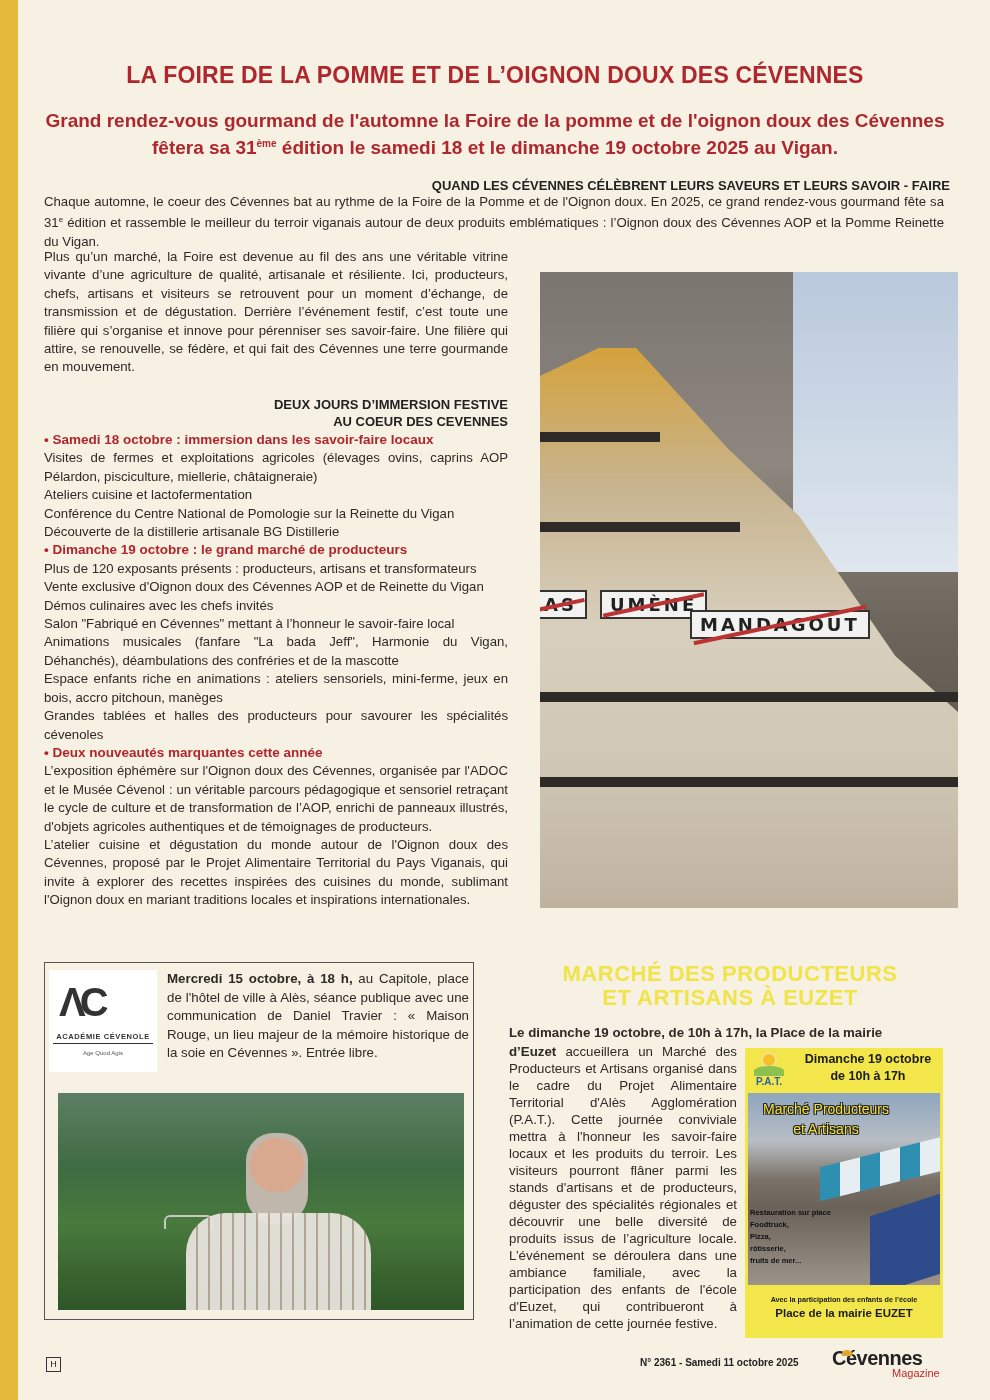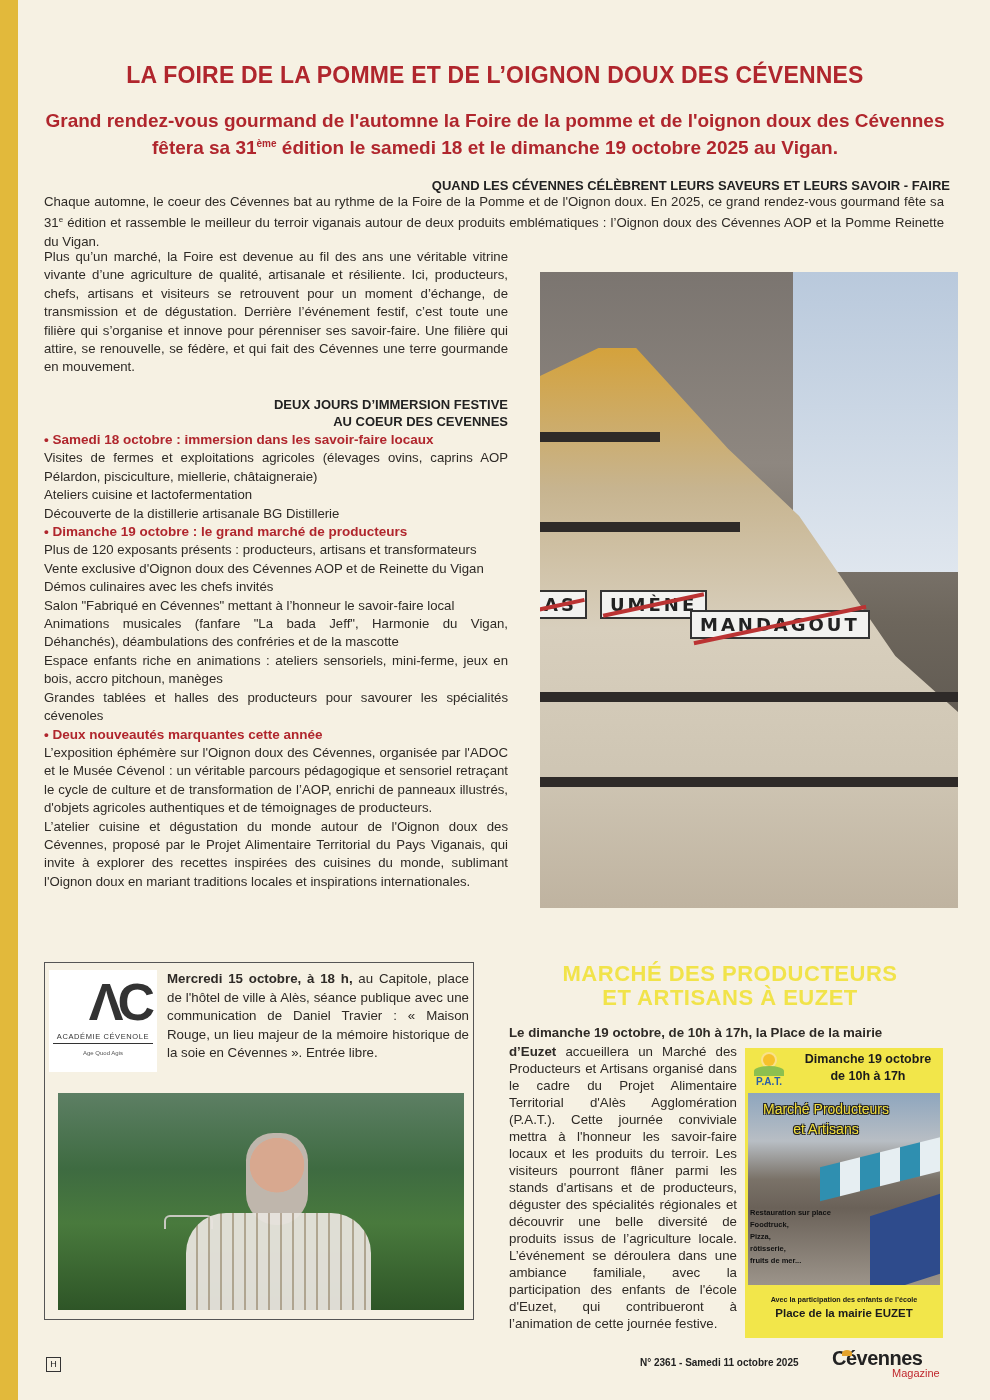--- a/index.html
+++ b/index.html
@@ -38,24 +38,24 @@
   .shelf { position: absolute; left: 0; height: 10px; background: #2e2a28; }
   .sign { position: absolute; background: #f2f2f0; border: 2px solid #333; color: #222; font-weight: bold;
     font-size: 18px; letter-spacing: 3px; padding: 2px 8px; font-family: "DejaVu Sans", sans-serif; }
   .sign::after { content: ""; position: absolute; left: 0; top: 45%; width: 100%; height: 4px; background: #b33; transform: rotate(-12deg); }
   .acad-box {
     left: 44px; top: 962px; width: 430px; height: 358px; border: 1.5px solid #555; box-sizing: border-box;
   }
   .acad-logo {
     left: 49px; top: 970px; width: 108px; height: 102px; background: #fff;
   }
-  .acad-logo .glyph { position: absolute; left: 10px; top: 2px; width: 90px; text-align: right;
-    font-size: 52px; font-weight: bold; color: #333; letter-spacing: -6px; line-height: 60px; }
+  .acad-logo .glyph { position: absolute; left: 10px; top: 2px; width: 90px; text-align: left;
+    font-size: 40px; font-weight: bold; color: #333; letter-spacing: -6px; line-height: 60px; }
   .acad-logo .name { position: absolute; left: 4px; top: 62px; width: 100px; text-align: center; font-size: 7.5px;
-    font-weight: normal; letter-spacing: 0.6px; color: #333; border-bottom: 1px solid #333; padding-bottom: 2px; }
+    font-weight: bold; letter-spacing: 0.6px; color: #333; border-bottom: 1px solid #333; padding-bottom: 2px; }
   .acad-logo .motto { position: absolute; left: 4px; top: 80px; width: 100px; text-align: center; font-size: 6px; color: #555; }
   .acad-text { left: 167px; top: 970px; width: 302px; font-size: 13.3px; line-height: 18.6px; text-align: justify; }
   .photo-portrait {
     left: 58px; top: 1093px; width: 406px; height: 217px; overflow: hidden;
     background: linear-gradient(180deg, #5d7f64 0%, #3e6b41 35%, #497a3d 60%, #2e5527 100%);
   }
   .portrait-head { position: absolute; left: 188px; top: 40px; width: 62px; height: 92px; border-radius: 30px 30px 34px 34px;
     background: radial-gradient(circle at 50% 35%, #d8a88f 0 40%, #bfb6ac 41% 100%); }
   .portrait-body { position: absolute; left: 128px; top: 120px; width: 185px; height: 110px; border-radius: 40px 40px 0 0;
     background: repeating-linear-gradient(90deg, #e8e4de 0 10px, #b6a996 10px 12px), #ddd; opacity: .95; }
@@ -123,20 +123,21 @@
 
 <div class="abs section-head" style="left:44px; top:396px; width:464px;">
   <div>DEUX JOURS D’IMMERSION FESTIVE</div>
   <div>AU COEUR DES CEVENNES</div>
 </div>
 
 <div class="abs" style="left:44px; top:431px; width:464px;">
   <div class="red-bullet">• Samedi 18 octobre : immersion dans les savoir-faire locaux</div>
   <p class="body-text">Visites de fermes et exploitations agricoles (élevages ovins, caprins AOP Pélardon, pisciculture, miellerie, châtaigneraie)</p>
   <p class="body-text">Ateliers cuisine et lactofermentation</p>
+  <p class="body-text">Conférence du Centre National de Pomologie sur la Reinette du Vigan</p>
   <p class="body-text">Découverte de la distillerie artisanale BG Distillerie</p>
   <div class="red-bullet">• Dimanche 19 octobre : le grand marché de producteurs</div>
   <p class="body-text">Plus de 120 exposants présents : producteurs, artisans et transformateurs</p>
   <p class="body-text">Vente exclusive d'Oignon doux des Cévennes AOP et de Reinette du Vigan</p>
   <p class="body-text">Démos culinaires avec les chefs invités</p>
   <p class="body-text">Salon "Fabriqué en Cévennes" mettant à l’honneur le savoir-faire local</p>
   <p class="body-text">Animations musicales (fanfare "La bada Jeff", Harmonie du Vigan, Déhanchés), déambulations des confréries et de la mascotte</p>
   <p class="body-text">Espace enfants riche en animations : ateliers sensoriels, mini-ferme, jeux en bois, accro pitchoun, manèges</p>
   <p class="body-text">Grandes tablées et halles des producteurs pour savourer les spécialités cévenoles</p>
   <div class="red-bullet">• Deux nouveautés marquantes cette année</div>

